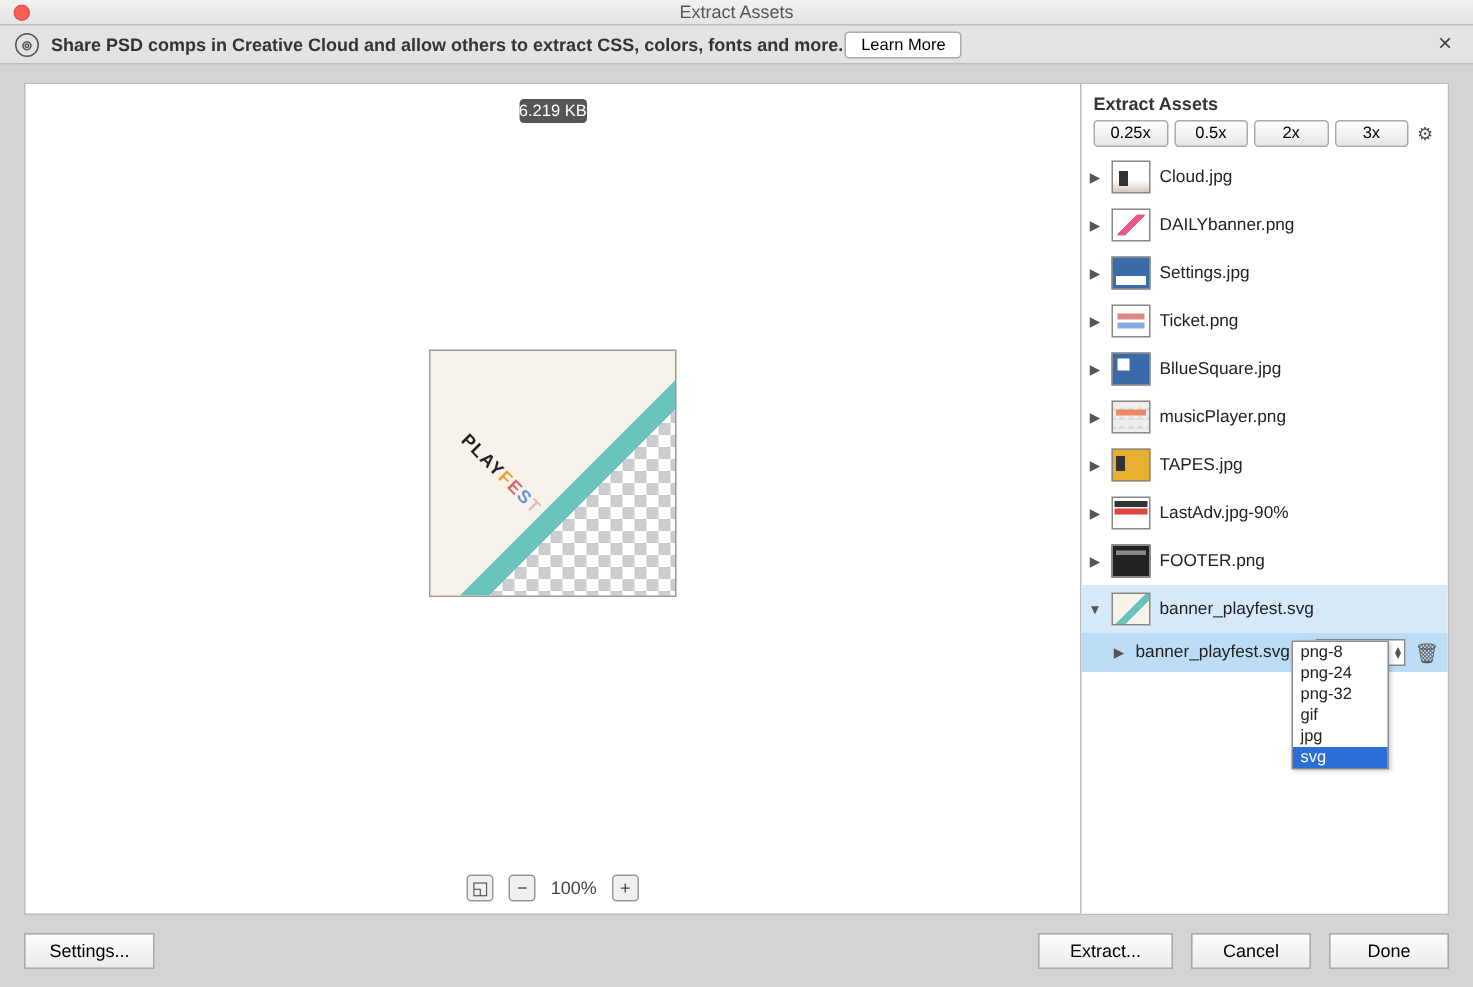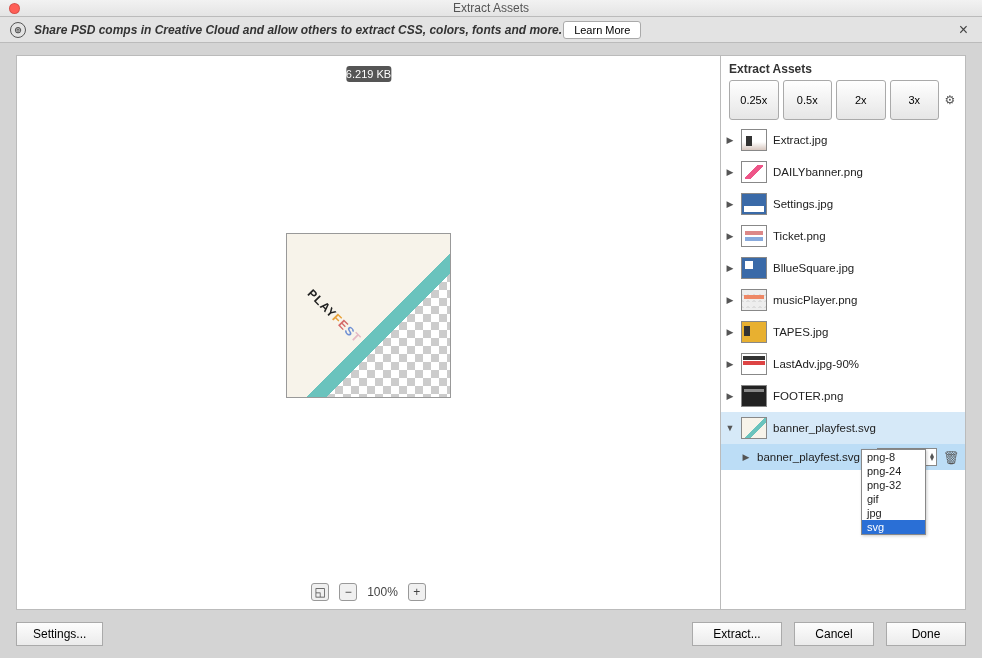--- a/index.html
+++ b/index.html
@@ -3,21 +3,21 @@
 <meta charset="utf-8">
 <style>
 * { margin: 0; padding: 0; box-sizing: border-box; font-family: "Helvetica Neue", Arial, sans-serif; font-size: 12px; }
 body { background: #d4d4d4; width: 982px; height: 658px; overflow: hidden; }
 
 .titlebar { height: 17px; background: linear-gradient(#f2f2f2,#e4e4e4); text-align: center; line-height: 17px; color: #555; position: relative; border-bottom: 1px solid #bbb; }
 .traffic-dot { position: absolute; left: 9px; top: 3px; width: 11px; height: 11px; border-radius: 50%; background: #ff5f57; border: 0.5px solid rgba(0,0,0,0.15); }
 
 .infobar { height: 26px; background: #e3e3e3; display: flex; align-items: center; padding: 0 10px; border-bottom: 1px solid #bbb; }
 .cc-icon { width: 16px; height: 16px; border: 1.5px solid #555; border-radius: 50%; display: flex; align-items: center; justify-content: center; font-size: 9px; font-weight: bold; color: #555; margin-right: 8px; }
-.infobar-text { font-weight: bold; color: #333; font-style: italic; }
+.infobar-text { font-weight: bold; color: #333; }
 .learn-btn { margin-left: 1px; background: #fff; border: 1px solid #aaa; border-radius: 3px; padding: 2px 10px; font-size: 11px; cursor: pointer; }
 .infobar-close { margin-left: auto; font-size: 16px; color: #444; cursor: pointer; padding: 0 4px; }
 
 .main-area { position: absolute; top: 55px; left: 16px; right: 16px; bottom: 48px; background: #fff; border: 1px solid #bbb; display: flex; }
 
 .preview-pane { flex: 1; display: flex; flex-direction: column; position: relative; }
 .size-badge { position: absolute; top: 10px; left: 50%; transform: translateX(-50%); background: #555; color: #fff; padding: 2px 0; border-radius: 3px; font-size: 11px; }
 .preview-center { flex: 1; display: flex; align-items: center; justify-content: center; }
 .asset-preview { width: 165px; height: 165px; border: 1px solid #999; position: relative; overflow: hidden;
   background-image:
@@ -40,21 +40,21 @@
 .playfest-text span:nth-child(7){color:#6e8fd4}
 .playfest-text span:nth-child(8){color:#e5b8c4}
 
 .zoom-controls { display: flex; align-items: center; justify-content: center; gap: 10px; padding: 8px; color: #444; }
 .zctrl { width: 18px; height: 18px; border: 1px solid #999; border-radius: 3px; display: flex; align-items: center; justify-content: center; background: #f0f0f0; cursor: pointer; font-size: 12px; line-height: 1; }
 
 .asset-panel { width: 245px; border-left: 1px solid #bbb; display: flex; flex-direction: column; background: #fff; min-height: 0; }
 .panel-header { padding: 6px 8px 4px 8px; display: flex; flex-direction: column; gap: 4px; }
 .panel-title { font-weight: bold; color: #333; }
 .scale-row { display: flex; gap: 4px; align-items: center; }
-.scale-btn { flex: 1; border: 1px solid #aaa; background: linear-gradient(#fff,#e6e6e6); border-radius: 3px; padding: 13px 0; text-align: center; cursor: pointer; font-size: 11px; }
+.scale-btn { flex: 1; border: 1px solid #aaa; background: linear-gradient(#fff,#e6e6e6); border-radius: 3px; padding: 2px 0; text-align: center; cursor: pointer; font-size: 11px; }
 .gear-icon { width: 14px; text-align: center; color: #555; cursor: pointer; }
 
 .asset-list { flex: 1; overflow: visible; position: relative; }
 .asset-row { display: flex; align-items: center; padding: 3px 8px 3px 4px; gap: 6px; height: 32px; }
 .asset-row.selected { background: #d6e9f8; }
 .asset-row.sub { background: #bcddf6; padding-left: 20px; height: 26px; position: relative; }
 .disclosure { width: 10px; color: #555; font-size: 9px; cursor: pointer; text-align: center; }
 .thumb { width: 26px; height: 22px; border: 1px solid #888; background: #eee; flex-shrink: 0; position: relative; overflow: hidden; }
 .asset-name { color: #222; font-size: 11.5px; white-space: nowrap; overflow: hidden; text-overflow: ellipsis; flex: 1; }
 .format-select { width: 60px; height: 18px; border: 1px solid #888; background: #fff; font-size: 10px; text-align: left; padding-left: 4px; display: flex; align-items: center; justify-content: space-between; padding-right: 2px; cursor: pointer; }
@@ -126,21 +126,21 @@
         <div class="scale-btn">3x</div>
         <div class="gear-icon">⚙</div>
       </div>
     </div>
 
     <div class="asset-list" id="asset-list">
 
     <div class="asset-row">
           <span class="disclosure">▶</span>
           <div class="thumb th-header"></div>
-          <span class="asset-name">Extract.jpg</span>
+          <span class="asset-name">Cloud.jpg</span>
         </div>
         <div class="asset-row">
           <span class="disclosure">▶</span>
           <div class="thumb th-daily"></div>
           <span class="asset-name">DAILYbanner.png</span>
         </div>
         <div class="asset-row">
           <span class="disclosure">▶</span>
           <div class="thumb th-vimes"></div>
           <span class="asset-name">Settings.jpg</span>

